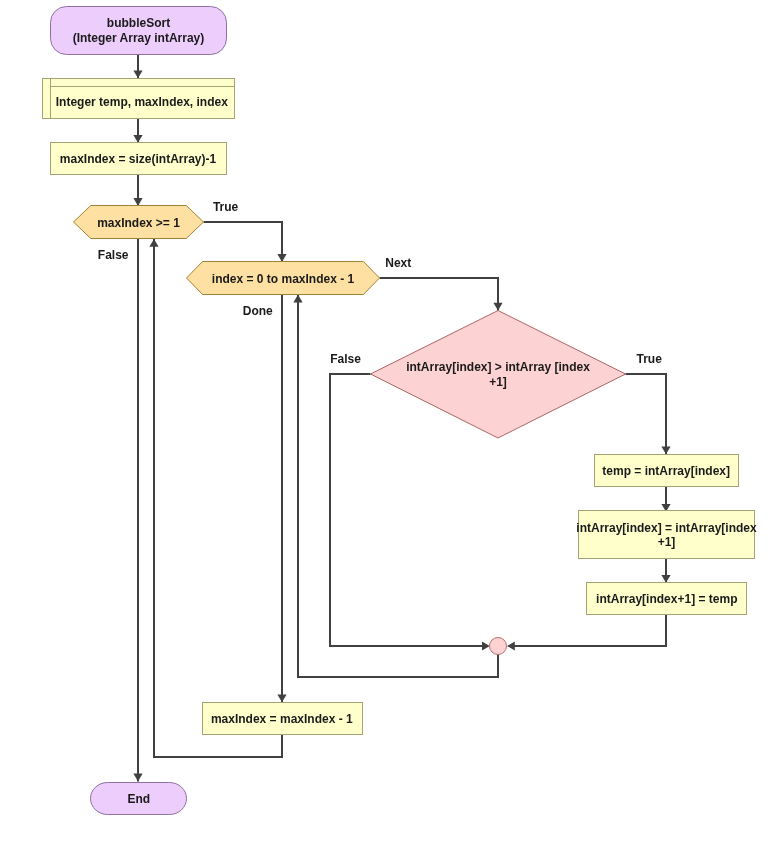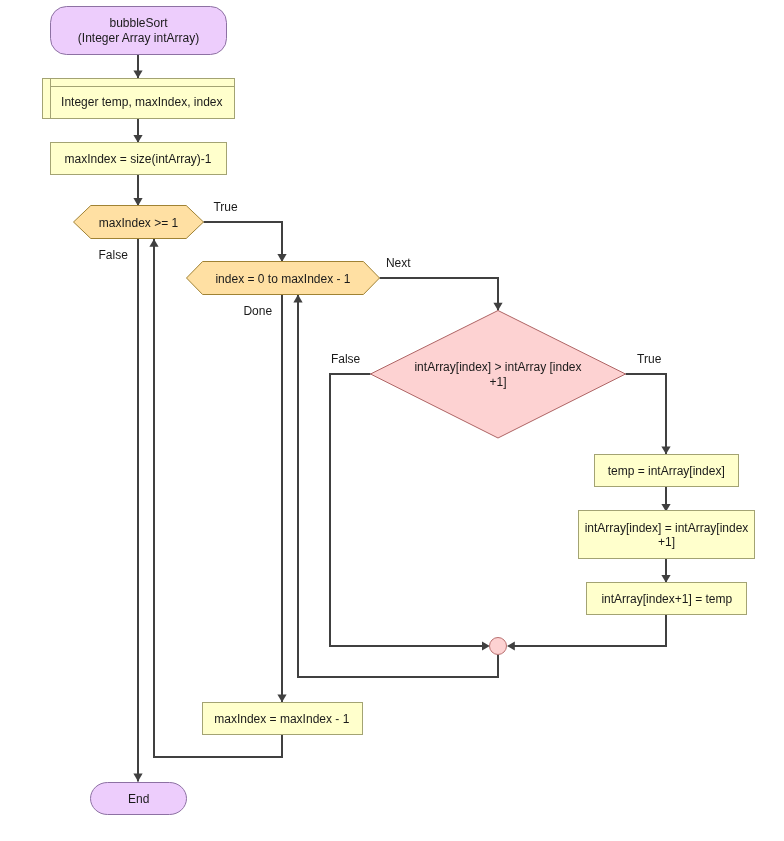--- a/index.html
+++ b/index.html
@@ -1,20 +1,20 @@
 <!DOCTYPE html>
 <html><head>
 <meta charset="utf-8">
 <title>bubbleSort flowchart</title>
 <style>
   html,body{margin:0;padding:0;background:#ffffff;}
   body{width:784px;height:841px;overflow:hidden;
        font-family:"Liberation Sans",sans-serif;
        -webkit-font-smoothing:antialiased;}
-  #canvas{position:relative;width:784px;height:841px;background:#ffffff;}
+  #canvas{position:relative;width:784px;height:841px;background:#ffffff;font-weight:bold;}
   svg{display:block;shape-rendering:geometricPrecision;}
   text{font-family:"Liberation Sans",sans-serif;font-size:12px;fill:#1a1a1a;}
   .nodetext{text-anchor:middle;}
   .edgelabel{text-anchor:middle;}
   .shape{stroke-width:1;}
   .edge{fill:none;stroke:#404040;stroke-width:2;stroke-linecap:butt;stroke-linejoin:miter;}
   .arrowhead{fill:#404040;stroke:none;}
 </style>
 </head>
 <body>

